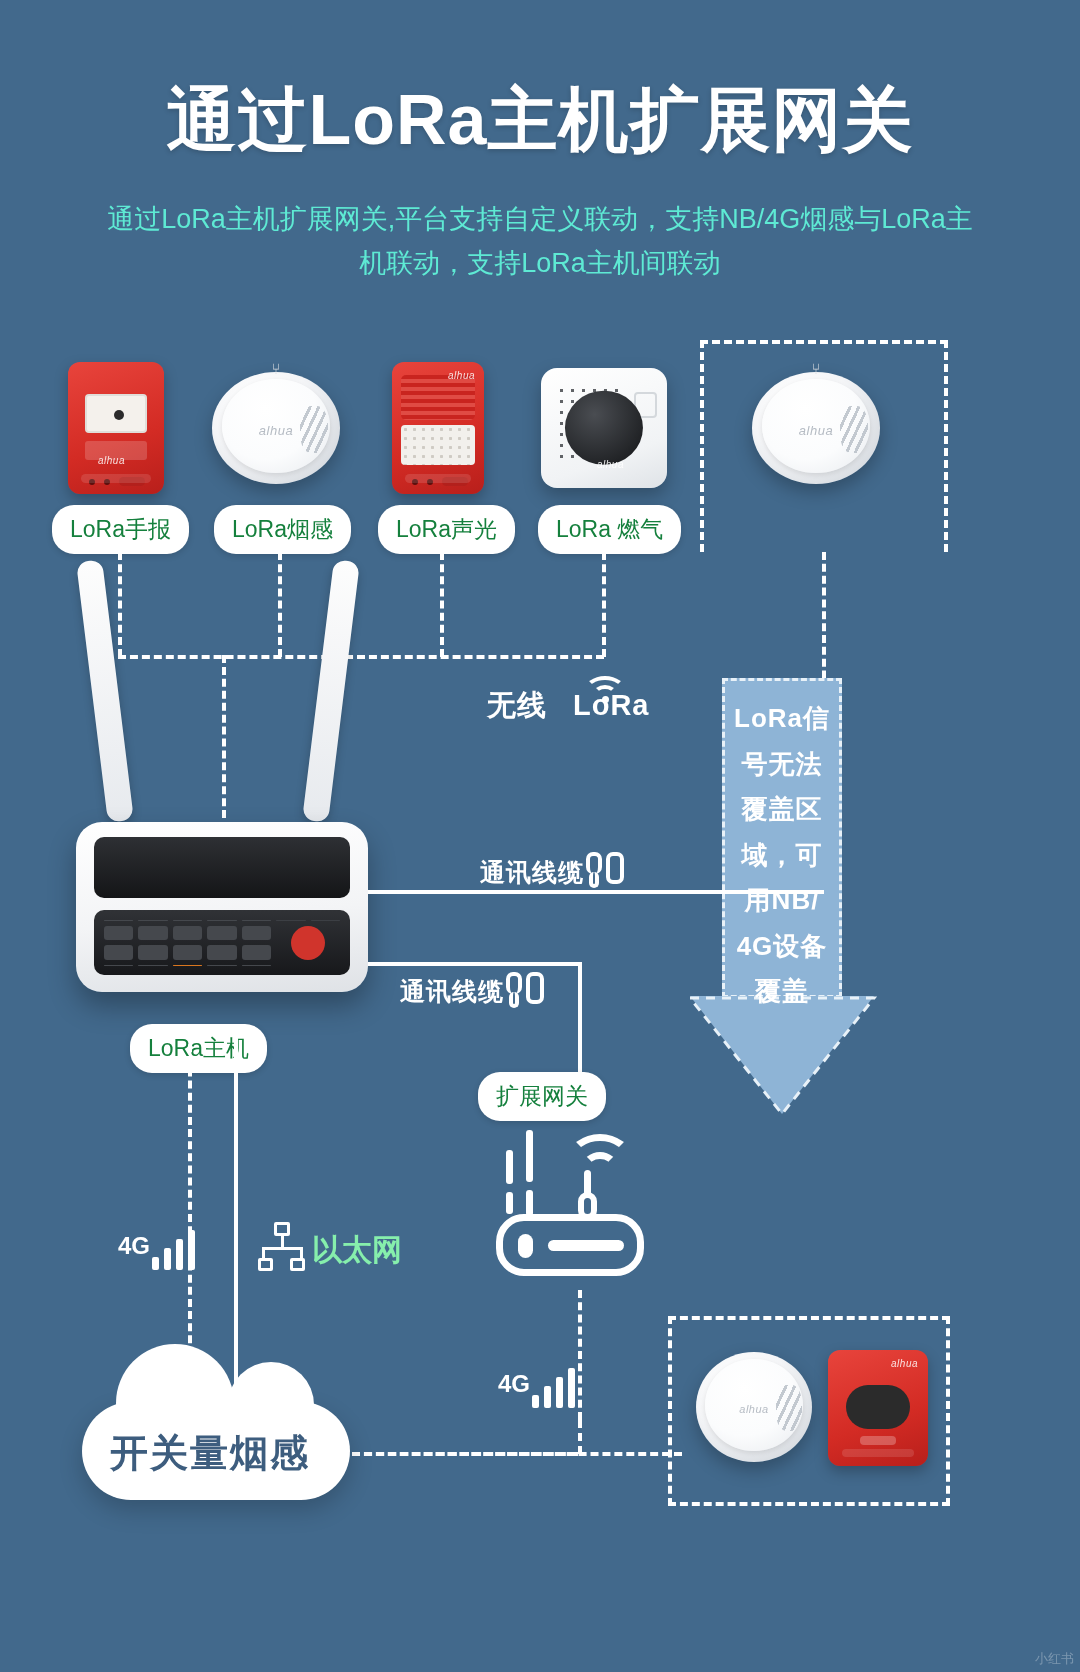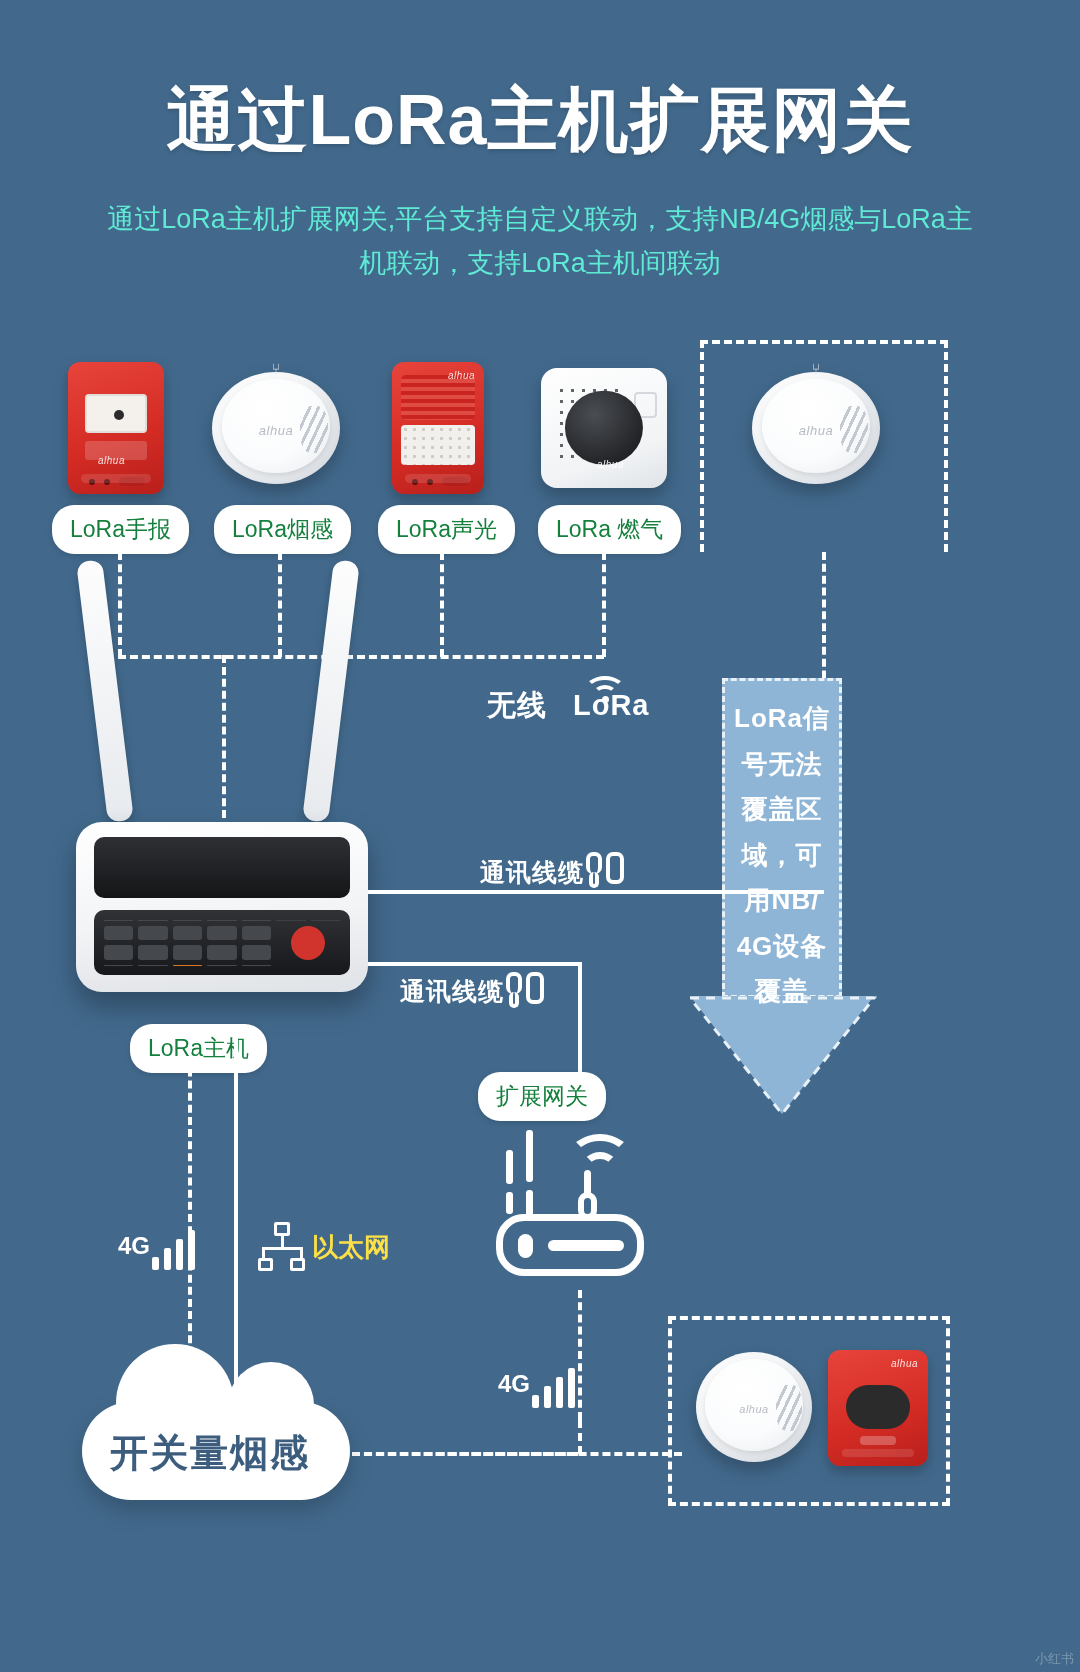--- a/index.html
+++ b/index.html
@@ -246,21 +246,21 @@
   }
 
   
   .wl-text{
     position:absolute;color:#ffffff;font-size:29px;font-weight:700;letter-spacing:1px;
   }
   .cab-text{
     position:absolute;color:#ffffff;font-size:25px;font-weight:600;letter-spacing:1px;
   }
   .eth-text{
-    position:absolute;color:#fde047;font-size:26px;font-weight:600;
+    position:absolute;color:#86efac;font-size:30px;font-weight:600;
   }
   .g4{
     position:absolute;color:#ffffff;font-size:24px;font-weight:700;
   }
   .bars{position:absolute;display:flex;align-items:flex-end;gap:5px;}
   .bars i{display:block;width:7px;background:#ffffff;border-radius:2px;}
 
   .plug-icon{position:absolute;}
   .plug-icon span{
     position:absolute;border:4px solid #ffffff;border-radius:7px;

